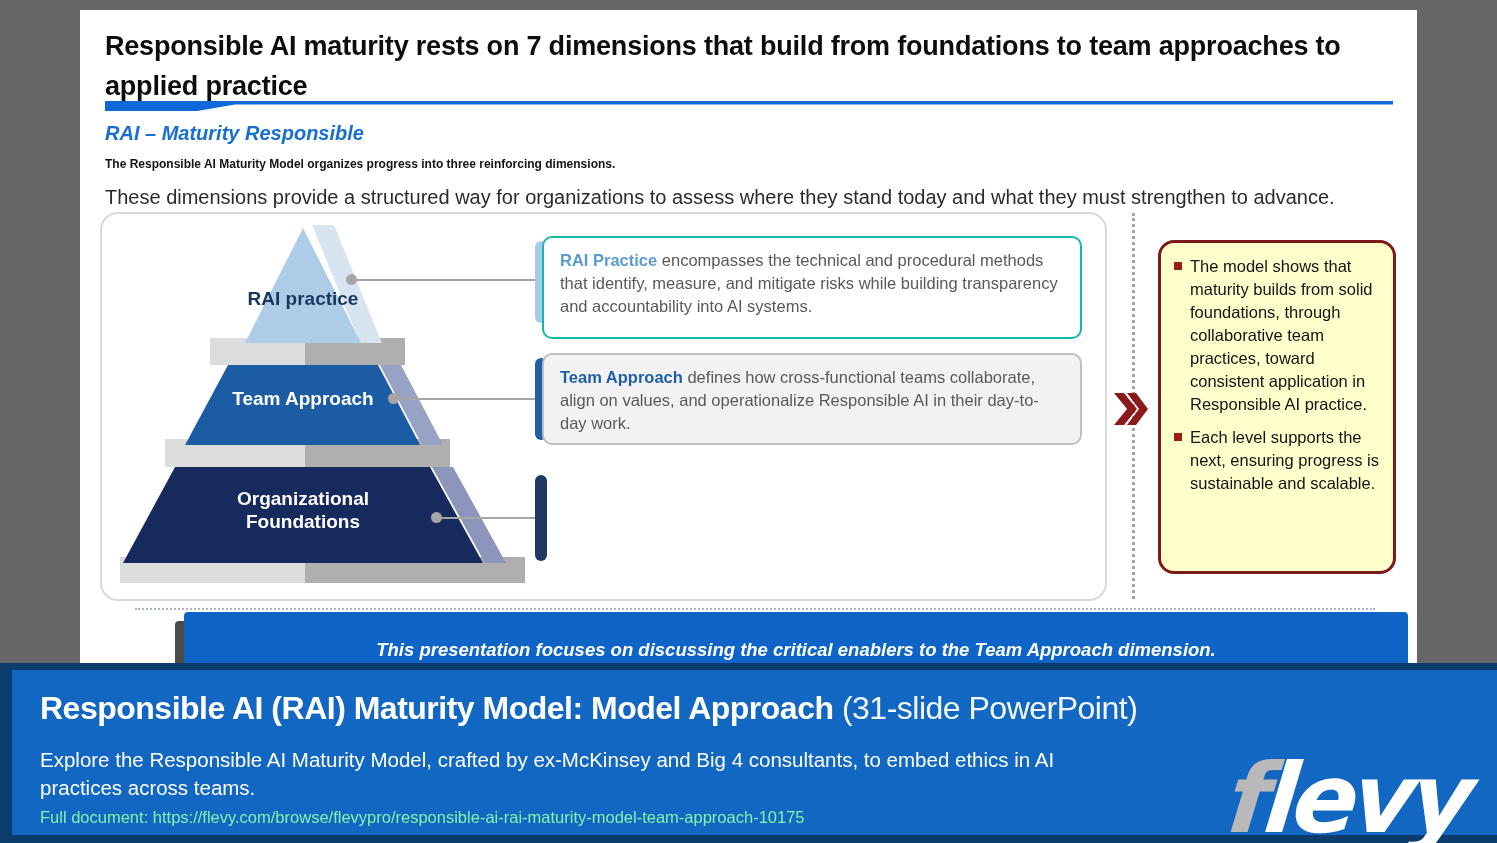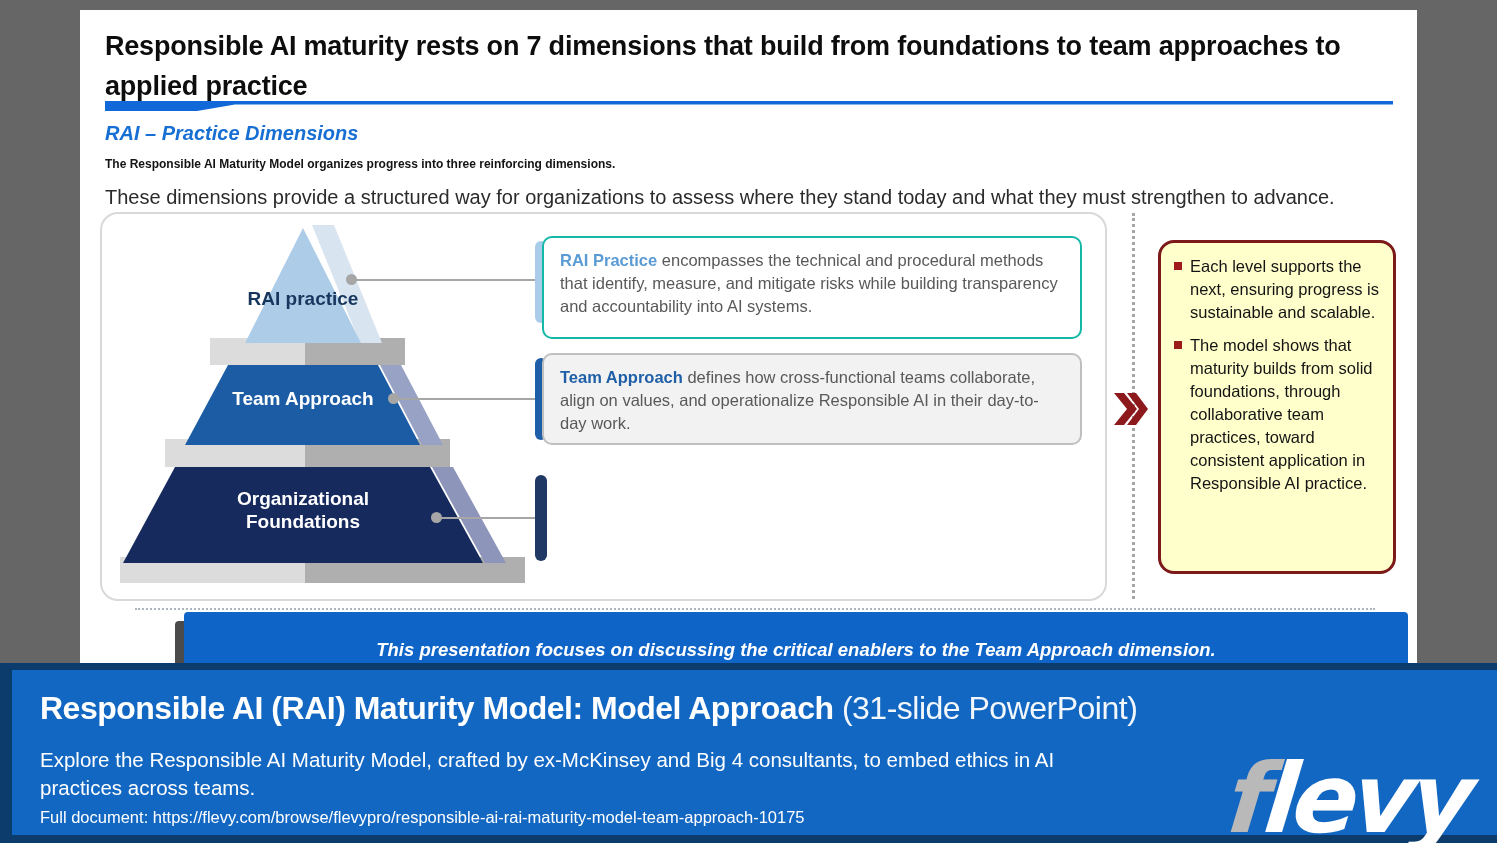--- a/index.html
+++ b/index.html
@@ -57,21 +57,21 @@
           border-radius:4px 4px 0 0;box-shadow:-9px 9px 0 #4B4B4B;margin-left:44px;}
   .banner-text{position:absolute;left:0;right:0;top:27px;text-align:center;color:#fff;
                font-size:18.5px;font-weight:bold;font-style:italic;}
   
   .footer{position:absolute;left:0;top:663px;width:1497px;height:180px;background:#0C3C6C;}
   .footer-panel{position:absolute;left:12px;top:7px;right:0;bottom:8px;background:#1267C2;}
   .footer-title{position:absolute;left:28px;top:20px;font-size:32px;color:#fff;letter-spacing:-0.5px;}
   .footer-title .t-bold{font-weight:bold;}
   .footer-title .t-light{font-weight:normal;opacity:.95;}
   .footer-desc{position:absolute;left:28px;top:76px;font-size:20.5px;line-height:28px;color:#ffffff;}
-  .footer-link{position:absolute;left:28px;top:138px;font-size:16.5px;color:#ffffff;
+  .footer-link{position:absolute;left:28px;top:138px;font-size:16.5px;color:#86efac;
                text-decoration:none;cursor:pointer;}
   .flevy-logo{position:absolute;right:28px;bottom:-12px;font-size:96px;font-weight:bold;
               font-style:italic;letter-spacing:-5px;line-height:1;transform:skewX(-6deg);
               font-family:"DejaVu Sans",sans-serif;}
   .flevy-f{color:#B9B9B9;}
   .flevy-levy{color:#fff;}
 </style>
 </head>
 <body>
 
@@ -80,21 +80,21 @@
   <div class="slide">
 
     <div class="slide-title">Responsible AI maturity rests on 7 dimensions that build from foundations to team approaches to applied practice</div>
 
     <div class="divider">
       <svg width="1288" height="10" viewBox="0 0 1288 10">
         <polygon points="0,0 1288,0 1288,3.5 130,3.5 92,10 0,10" fill="#1168D9"></polygon>
       </svg>
     </div>
 
-    <div class="section-label">RAI – Practice Dimensions</div>
+    <div class="section-label">RAI – Maturity Responsible</div>
     <div class="intro-bold">The Responsible AI Maturity Model organizes progress into three reinforcing dimensions.</div>
     <div class="intro-text">These dimensions provide a structured way for organizations to assess where they stand today and what they must strengthen to advance.</div>
 
     <div class="diagram-box"></div>
 
     <div class="pyramid">
       <svg class="pyr" width="410" height="365" viewBox="0 0 410 365">
 
         <rect x="90" y="113" width="95" height="27" fill="#DCDCDC"></rect>
         <rect x="185" y="113" width="100" height="27" fill="#AFAFAF"></rect>
@@ -136,25 +136,25 @@
     <div class="v-dotted"></div>
     <div class="chevron">
       <svg width="38" height="40" viewBox="0 0 38 40">
         <path d="M2 4 L12 4 L25 20 L12 36 L2 36 L15 20 Z" fill="#8C1A1C"></path>
         <path d="M15 4 L24 4 L36 20 L24 36 L15 36 L27 20 Z" fill="#8C1A1C"></path>
       </svg>
     </div>
     <div class="callout">
       <div class="bullet-row">
         <div class="bullet-sq"></div>
-        <div class="bullet-text">Each level supports the next, ensuring progress is sustainable and scalable.</div>
+        <div class="bullet-text">The model shows that maturity builds from solid foundations, through collaborative team practices, toward consistent application in Responsible AI practice.</div>
       </div>
       <div class="bullet-row">
         <div class="bullet-sq"></div>
-        <div class="bullet-text">The model shows that maturity builds from solid foundations, through collaborative team practices, toward consistent application in Responsible AI practice.</div>
+        <div class="bullet-text">Each level supports the next, ensuring progress is sustainable and scalable.</div>
       </div>
     </div>
 
     <div class="h-dotted"></div>
     <div class="banner">
       <div class="banner-text">This presentation focuses on discussing the critical enablers to the Team Approach dimension.</div>
     </div>
   </div>
 
   <div class="footer">

